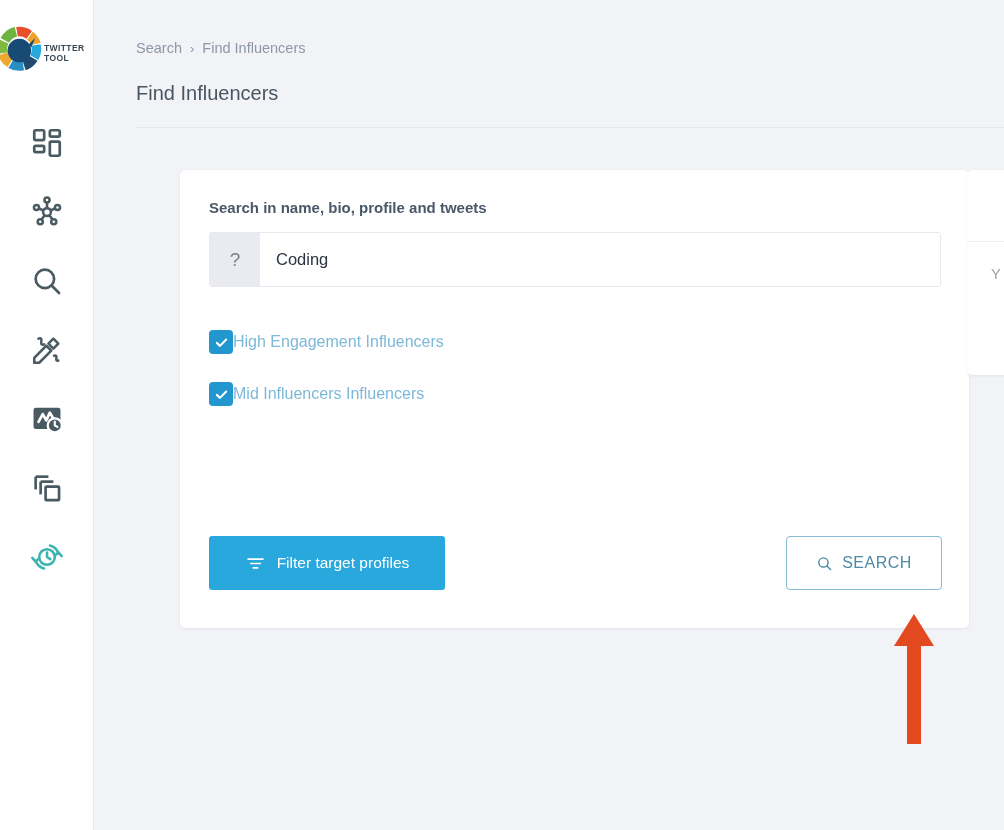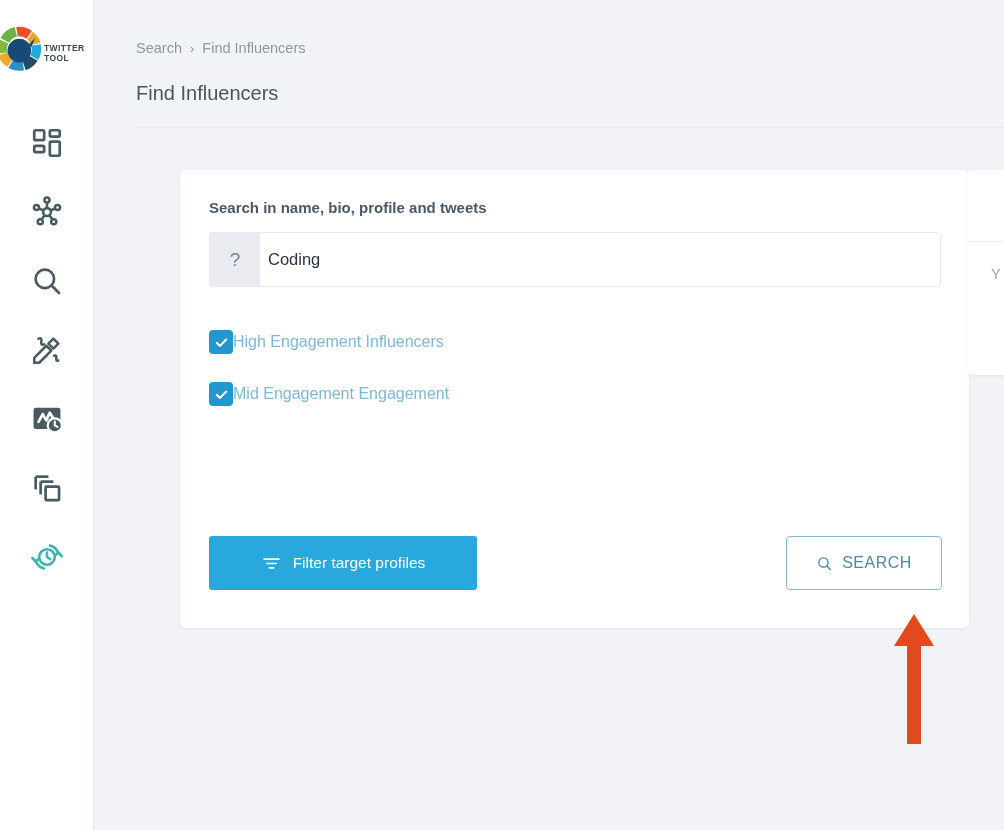--- a/index.html
+++ b/index.html
@@ -69,41 +69,41 @@
     display: flex; align-items: stretch;
     border: 1px solid #e7e9ef; border-radius: 3px; overflow: hidden;
     background: #fff;
   }
   .input-prefix {
     width: 50px; background: #e9ebf1;
     display: flex; align-items: center; justify-content: center;
     font-size: 19px; color: #77808f;
   }
   .input-field {
-    flex: 1 1 auto; border: 0; outline: none; padding: 0 8px;
+    flex: 1 1 auto; border: 0; outline: none; padding: 0 16px;
     font-family: "Liberation Sans", sans-serif;
     font-size: 16.5px; color: #2b3440; background: #fff;
   }
 
   .checks { position: absolute; left: 29px; top: 155px; }
   .check-row {
     display: flex; align-items: center; gap: 0;
     height: 34px; margin-bottom: 18px; cursor: pointer;
   }
   .check-box {
     width: 24px; height: 24px; border-radius: 4px;
     background: #2196cf; display: flex; align-items: center; justify-content: center;
     flex: 0 0 24px;
   }
   .check-box svg { display: block; }
   .check-label { font-size: 16px; color: #7db8d8; }
 
   .btn-filter {
     position: absolute; left: 29px; top: 366px;
-    width: 268px; height: 54px; border: 0; border-radius: 3px;
+    width: 236px; height: 54px; border: 0; border-radius: 3px;
     background: #29a8dd; color: #ffffff;
     font-family: "Liberation Sans", sans-serif; font-size: 15.5px;
     display: flex; align-items: center; justify-content: center; gap: 11px;
     cursor: pointer;
   }
   .btn-search {
     position: absolute; left: 606px; top: 366px;
     width: 156px; height: 54px; border-radius: 4px;
     background: #ffffff; border: 1px solid #88bcd4;
     color: #4e8aa5; font-family: "Liberation Sans", sans-serif;
@@ -267,21 +267,21 @@
           </span>
           <span class="check-label">High Engagement Influencers</span>
         </label>
 
         <label class="check-row">
           <span class="check-box">
             <svg width="15" height="15" viewBox="0 0 16 16" fill="none" stroke="#ffffff" stroke-width="2.2" stroke-linecap="round" stroke-linejoin="round">
               <polyline points="3,8.4 6.4,11.6 13,4.8"></polyline>
             </svg>
           </span>
-          <span class="check-label">Mid Engagement Engagement</span>
+          <span class="check-label">Mid Influencers Influencers</span>
         </label>
 
 
       </div>
 
       <button class="btn-filter">
         <svg width="21" height="21" viewBox="0 0 24 24" fill="none" stroke="#ffffff" stroke-width="1.9" stroke-linecap="round">
           <line x1="3.5" y1="7" x2="20.5" y2="7"></line>
           <line x1="6.5" y1="12" x2="17.5" y2="12"></line>
           <line x1="9.5" y1="17" x2="14.5" y2="17"></line>

